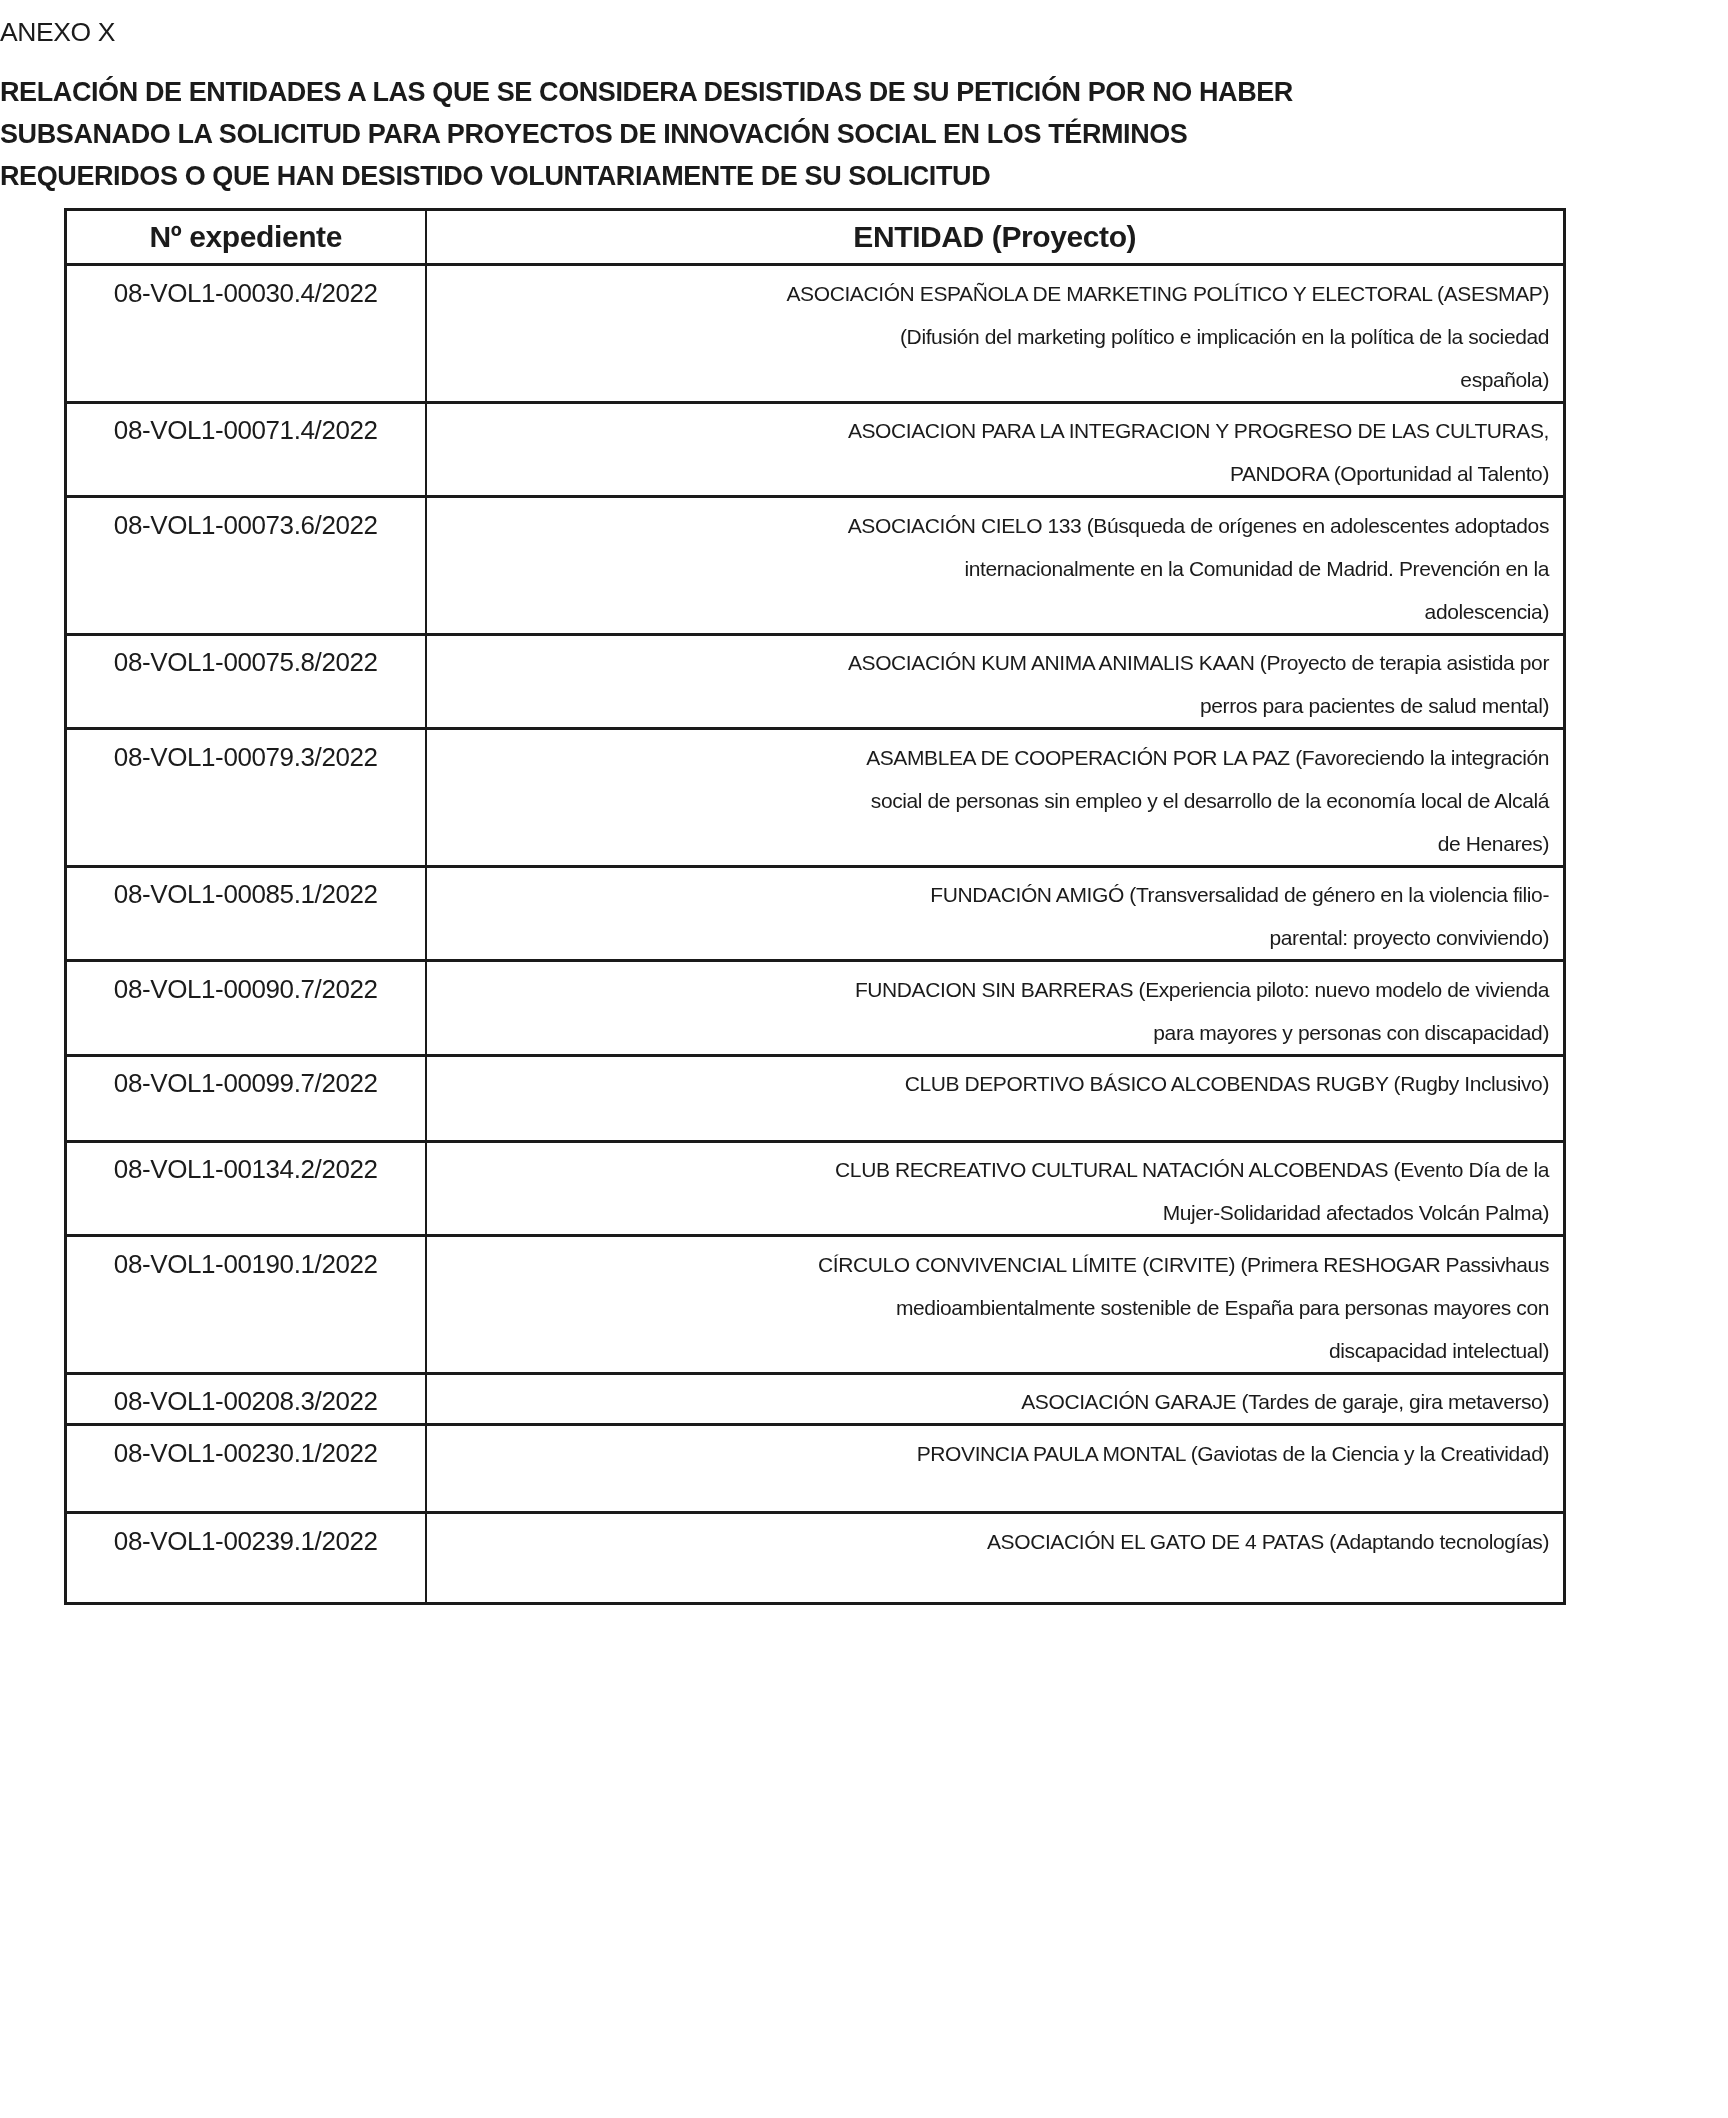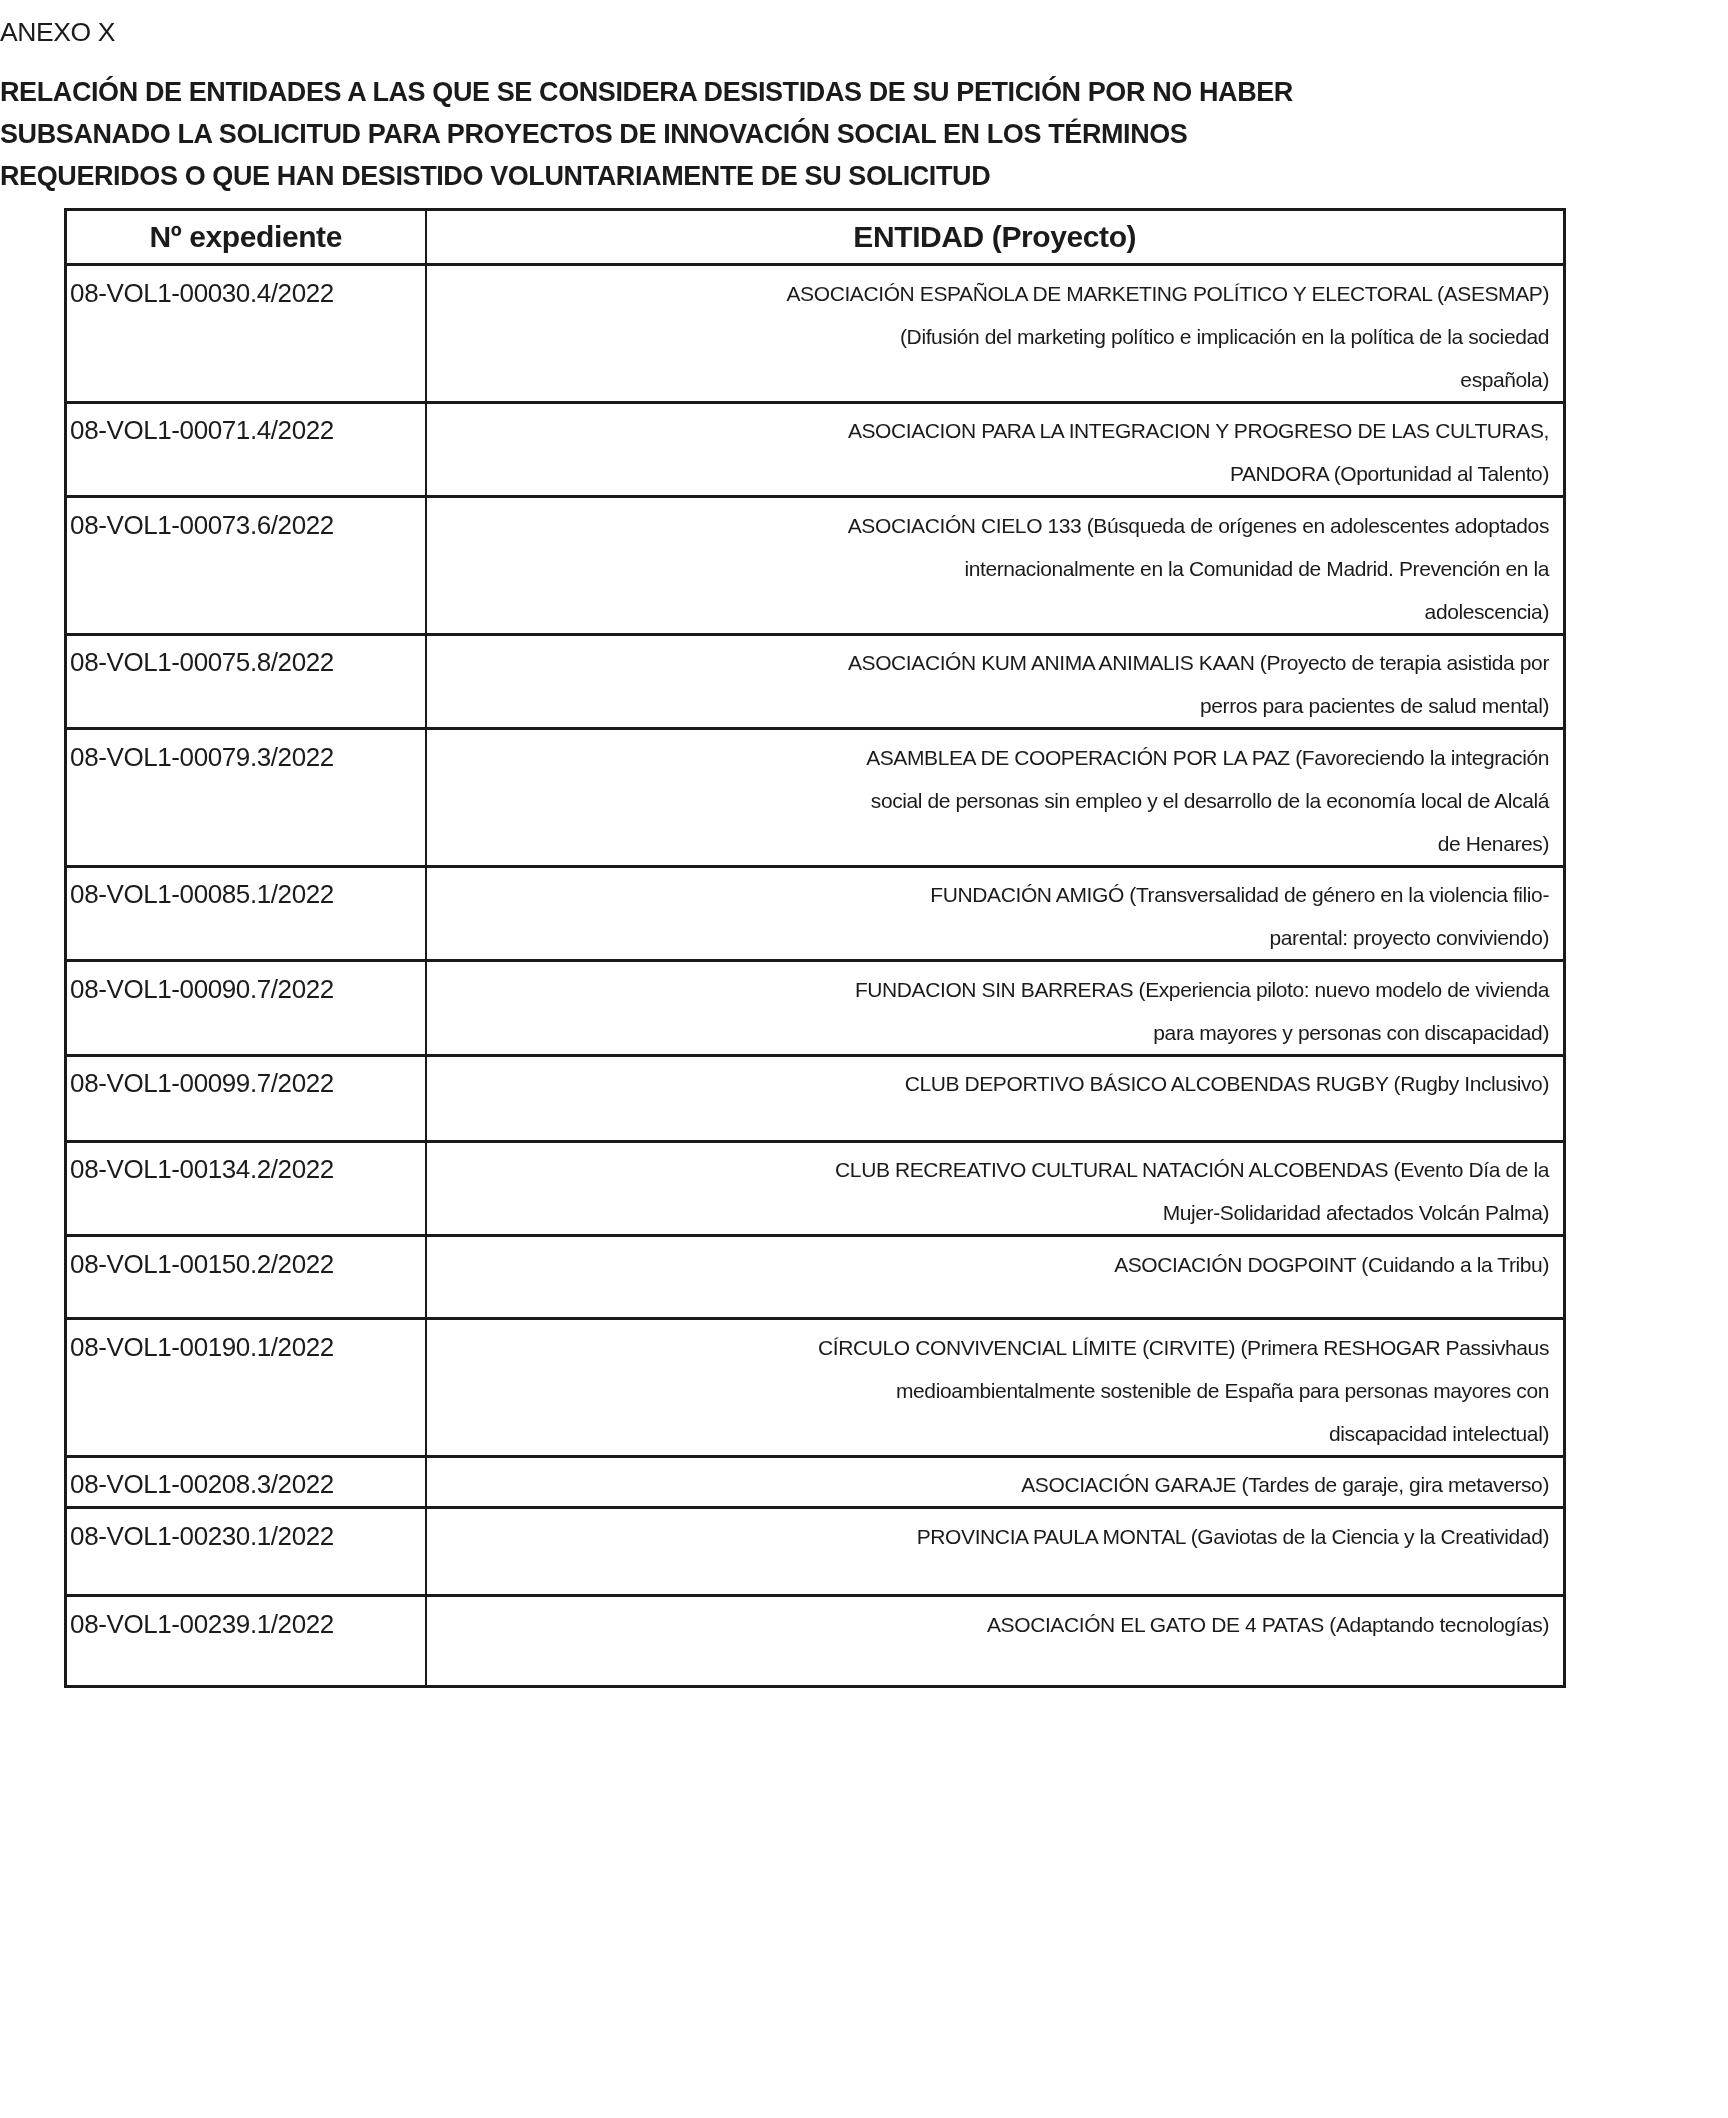--- a/index.html
+++ b/index.html
@@ -55,21 +55,21 @@
     font-weight: 700;
     text-align: center;
     vertical-align: middle;
     letter-spacing: -0.4px;
     padding: 0;
   }
 
   td.exp {
     font-size: 26px;
     line-height: 43px;
-    text-align: left;
+    text-align: center;
     vertical-align: top;
     padding: 5.5px 3.1px 0 3.1px;
     letter-spacing: -0.4px;
     white-space: pre;
   }
   td.ent {
     font-size: 21px;
     line-height: 43px;
     text-align: right;
     vertical-align: top;
@@ -141,24 +141,20 @@
   </tr>
         <tr style="height: 86px;">
     <td class="exp">08-VOL1-00099.7/2022</td>
     <td class="ent">CLUB DEPORTIVO BÁSICO ALCOBENDAS RUGBY (Rugby Inclusivo)</td>
   </tr>
         <tr style="height: 86px;">
     <td class="exp">08-VOL1-00134.2/2022</td>
     <td class="ent">CLUB RECREATIVO CULTURAL NATACIÓN ALCOBENDAS (Evento Día de la
 Mujer-Solidaridad afectados Volcán Palma)</td>
   </tr>
-        <tr style="height: 83px;">
-    <td class="exp">08-VOL1-00150.2/2022</td>
-    <td class="ent">ASOCIACIÓN DOGPOINT (Cuidando a la Tribu)</td>
-  </tr>
         <tr style="height: 130px;">
     <td class="exp">08-VOL1-00190.1/2022</td>
     <td class="ent">CÍRCULO CONVIVENCIAL LÍMITE (CIRVITE) (Primera RESHOGAR Passivhaus
 medioambientalmente sostenible de España para personas mayores con
 discapacidad intelectual)</td>
   </tr>
         <tr style="height: 44px;">
     <td class="exp">08-VOL1-00208.3/2022</td>
     <td class="ent">ASOCIACIÓN GARAJE (Tardes de garaje, gira metaverso)</td>
   </tr>

